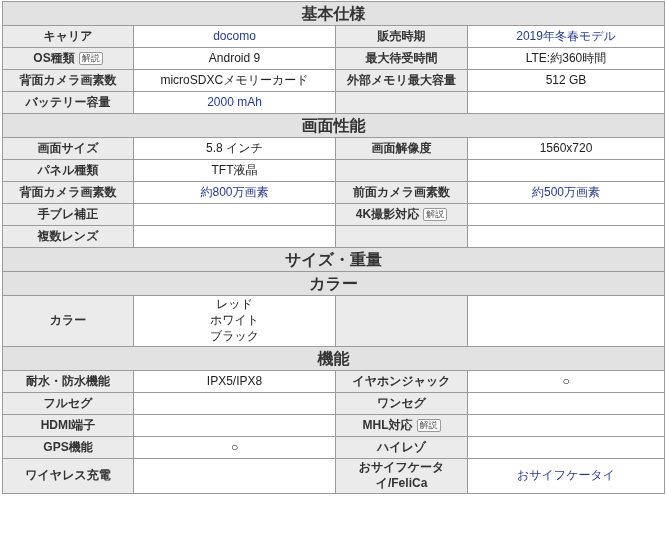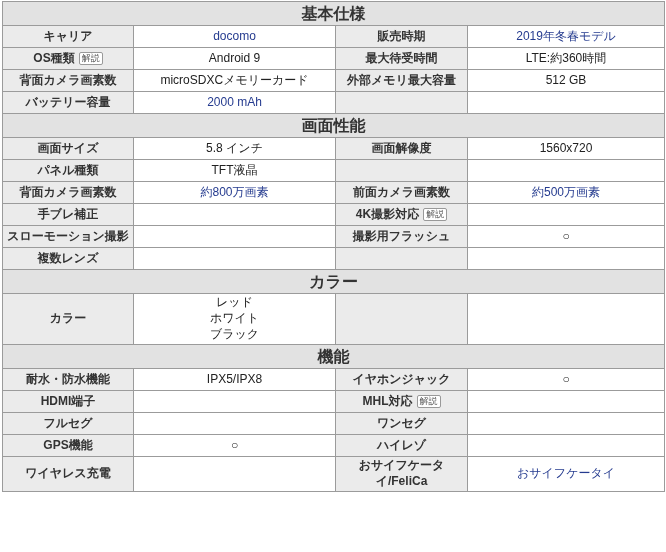--- a/index.html
+++ b/index.html
@@ -129,30 +129,27 @@
         <td class="label"><span>前面カメラ画素数</span></td>
         <td class="value"><a class="lnk" href="#">約500万画素</a></td>
       </tr>
       <tr>
         <td class="label"><span>手ブレ補正</span></td>
         <td class="value"></td>
         <td class="label"><span>4K撮影対応</span><span class="kaisetsu">解説</span></td>
         <td class="value"></td>
       </tr>
       <tr>
-        <td class="label"><span>スローモーション撮影</span></td>
-        <td class="value"></td>
-        <td class="label"><span>撮影用フラッシュ</span></td>
-        <td class="value"><span>○</span></td>
-      </tr>
-      <tr>
         <td class="label"><span>複数レンズ</span></td>
         <td class="value"></td>
         <td class="label"></td>
         <td class="value"></td>
+      </tr>
+      <tr>
+        <td colspan="4" class="section">サイズ・重量</td>
       </tr>
       <tr>
         <td colspan="4" class="section">カラー</td>
       </tr>
       <tr>
         <td class="label"><span>カラー</span></td>
         <td class="value"><span>レッド
 ホワイト
 ブラック</span></td>
         <td class="label"></td>
@@ -161,29 +158,29 @@
       <tr>
         <td colspan="4" class="section">機能</td>
       </tr>
       <tr>
         <td class="label"><span>耐水・防水機能</span></td>
         <td class="value"><span>IPX5/IPX8</span></td>
         <td class="label"><span>イヤホンジャック</span></td>
         <td class="value"><span>○</span></td>
       </tr>
       <tr>
+        <td class="label"><span>フルセグ</span></td>
+        <td class="value"></td>
+        <td class="label"><span>ワンセグ</span></td>
+        <td class="value"></td>
+      </tr>
+      <tr>
         <td class="label"><span>HDMI端子</span></td>
         <td class="value"></td>
         <td class="label"><span>MHL対応</span><span class="kaisetsu">解説</span></td>
-        <td class="value"></td>
-      </tr>
-      <tr>
-        <td class="label"><span>フルセグ</span></td>
-        <td class="value"></td>
-        <td class="label"><span>ワンセグ</span></td>
         <td class="value"></td>
       </tr>
       <tr>
         <td class="label"><span>GPS機能</span></td>
         <td class="value"><span>○</span></td>
         <td class="label"><span>ハイレゾ</span></td>
         <td class="value"></td>
       </tr>
       <tr>
         <td class="label"><span>ワイヤレス充電</span></td>

